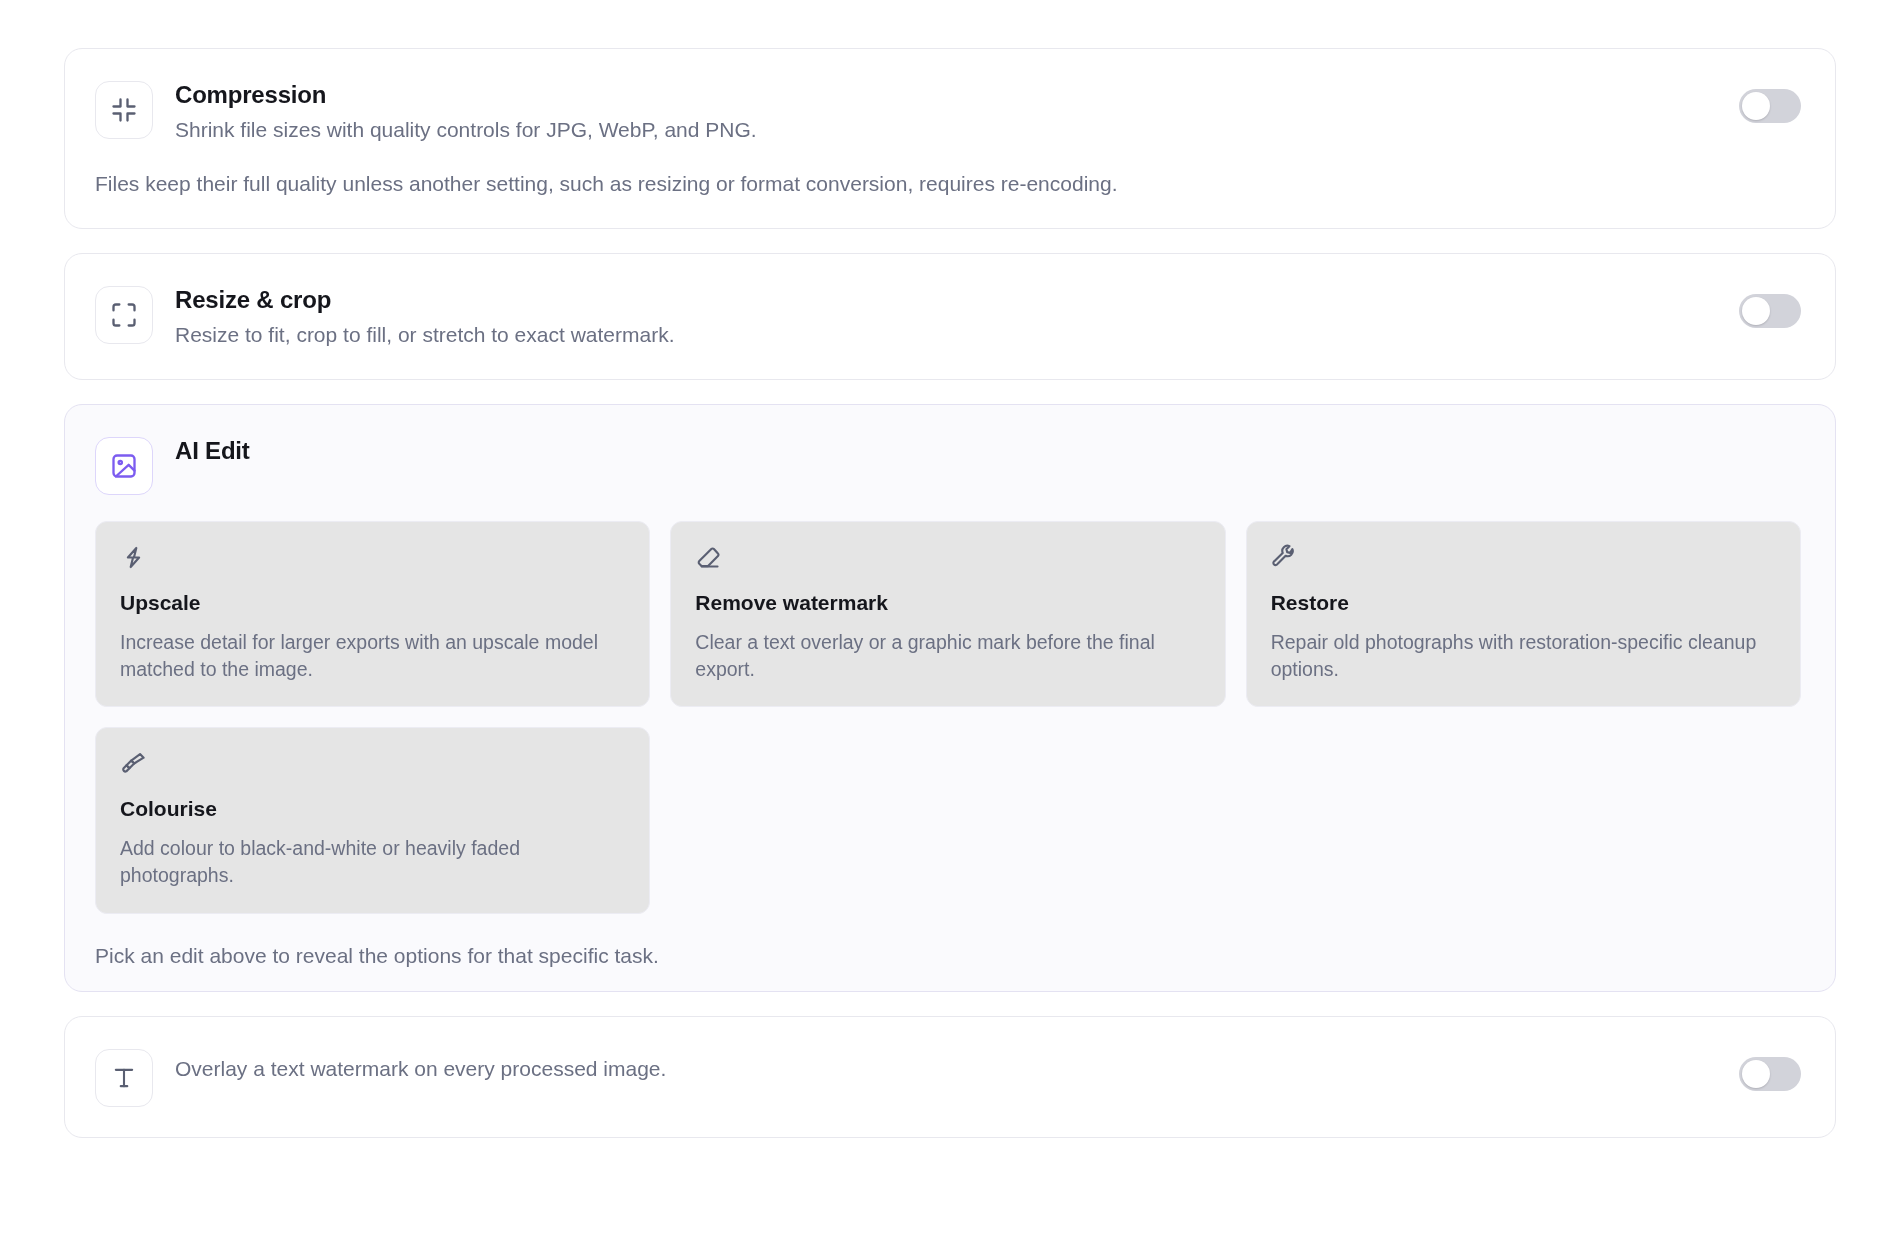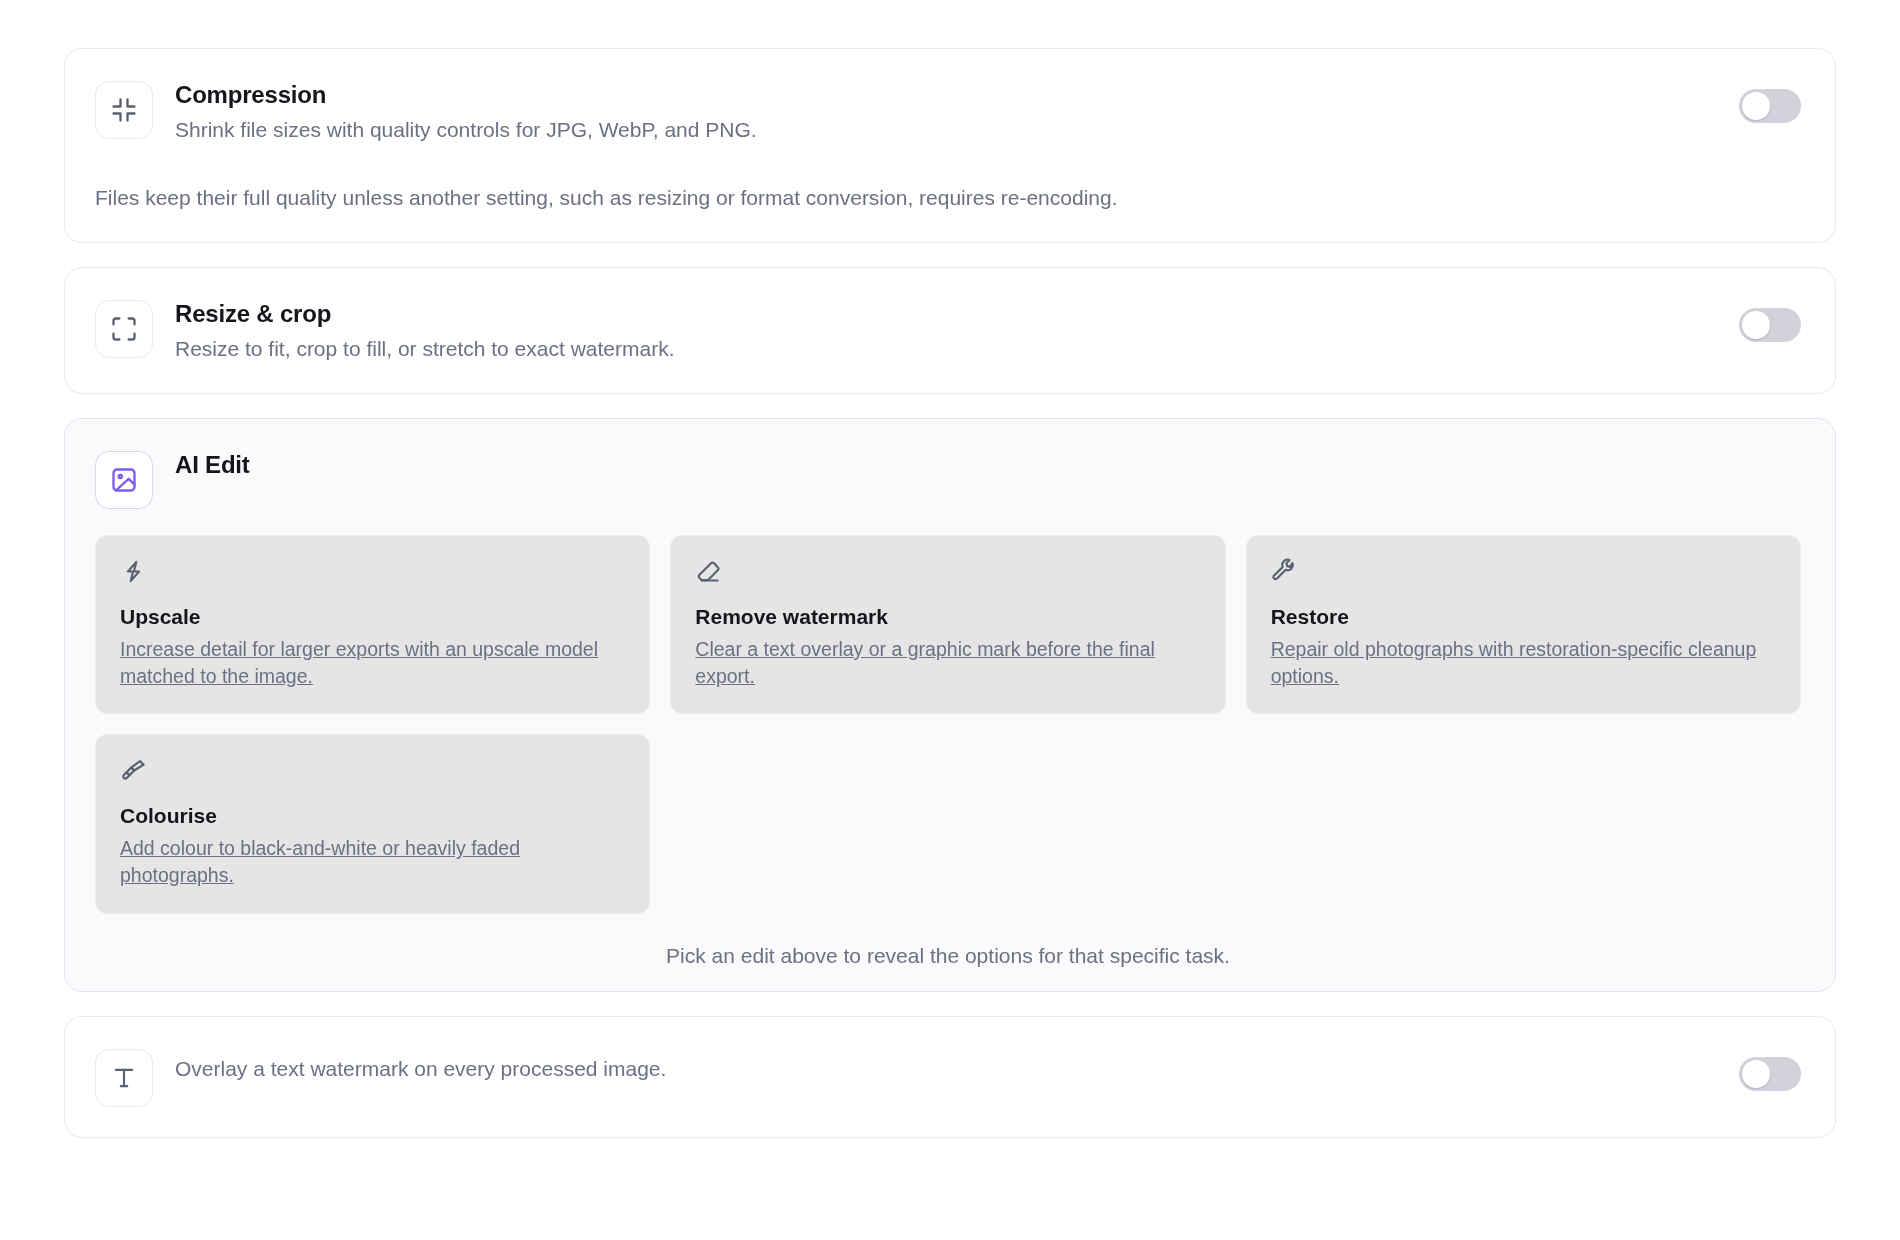--- a/index.html
+++ b/index.html
@@ -83,21 +83,21 @@
     top: 3px;
     left: 3px;
     width: 28px;
     height: 28px;
     border-radius: 50%;
     background: #ffffff;
     box-shadow: 0 1px 2px rgba(16,18,30,.18);
   }
 
   .card-note {
-    margin-top: 40px;
+    margin-top: 26px;
     font-size: 21px;
     color: #6b7083;
     line-height: 1.32;
   }
 
   
   .card--ai {
     background: #fafafd;
     border: 1px solid #e4e2f2;
     padding: 30px 34px 22px 30px;
@@ -124,33 +124,31 @@
   .edit-ico { height: 30px; color: #5a5f72; }
   .edit-ico svg { display: block; }
   .edit-title {
     margin-top: 16px;
     font-size: 21px;
     font-weight: 700;
     color: #15161c;
     line-height: 1.2;
   }
   .edit-desc {
-    margin-top: 7px;
+    margin-top: 14px;
     font-size: 19.5px;
     color: #6b7083;
     line-height: 1.37;
-    text-decoration: underline;
   }
 
   .ai-hint {
     margin-top: 28px;
     font-size: 21px;
     color: #6b7083;
     line-height: 1.3;
-    text-align: center;
   }
 </style>
 </head>
 <body>
 
 <div class="page">
 
   <section class="card">
     <div class="card-head">
       <div class="icon-tile">

